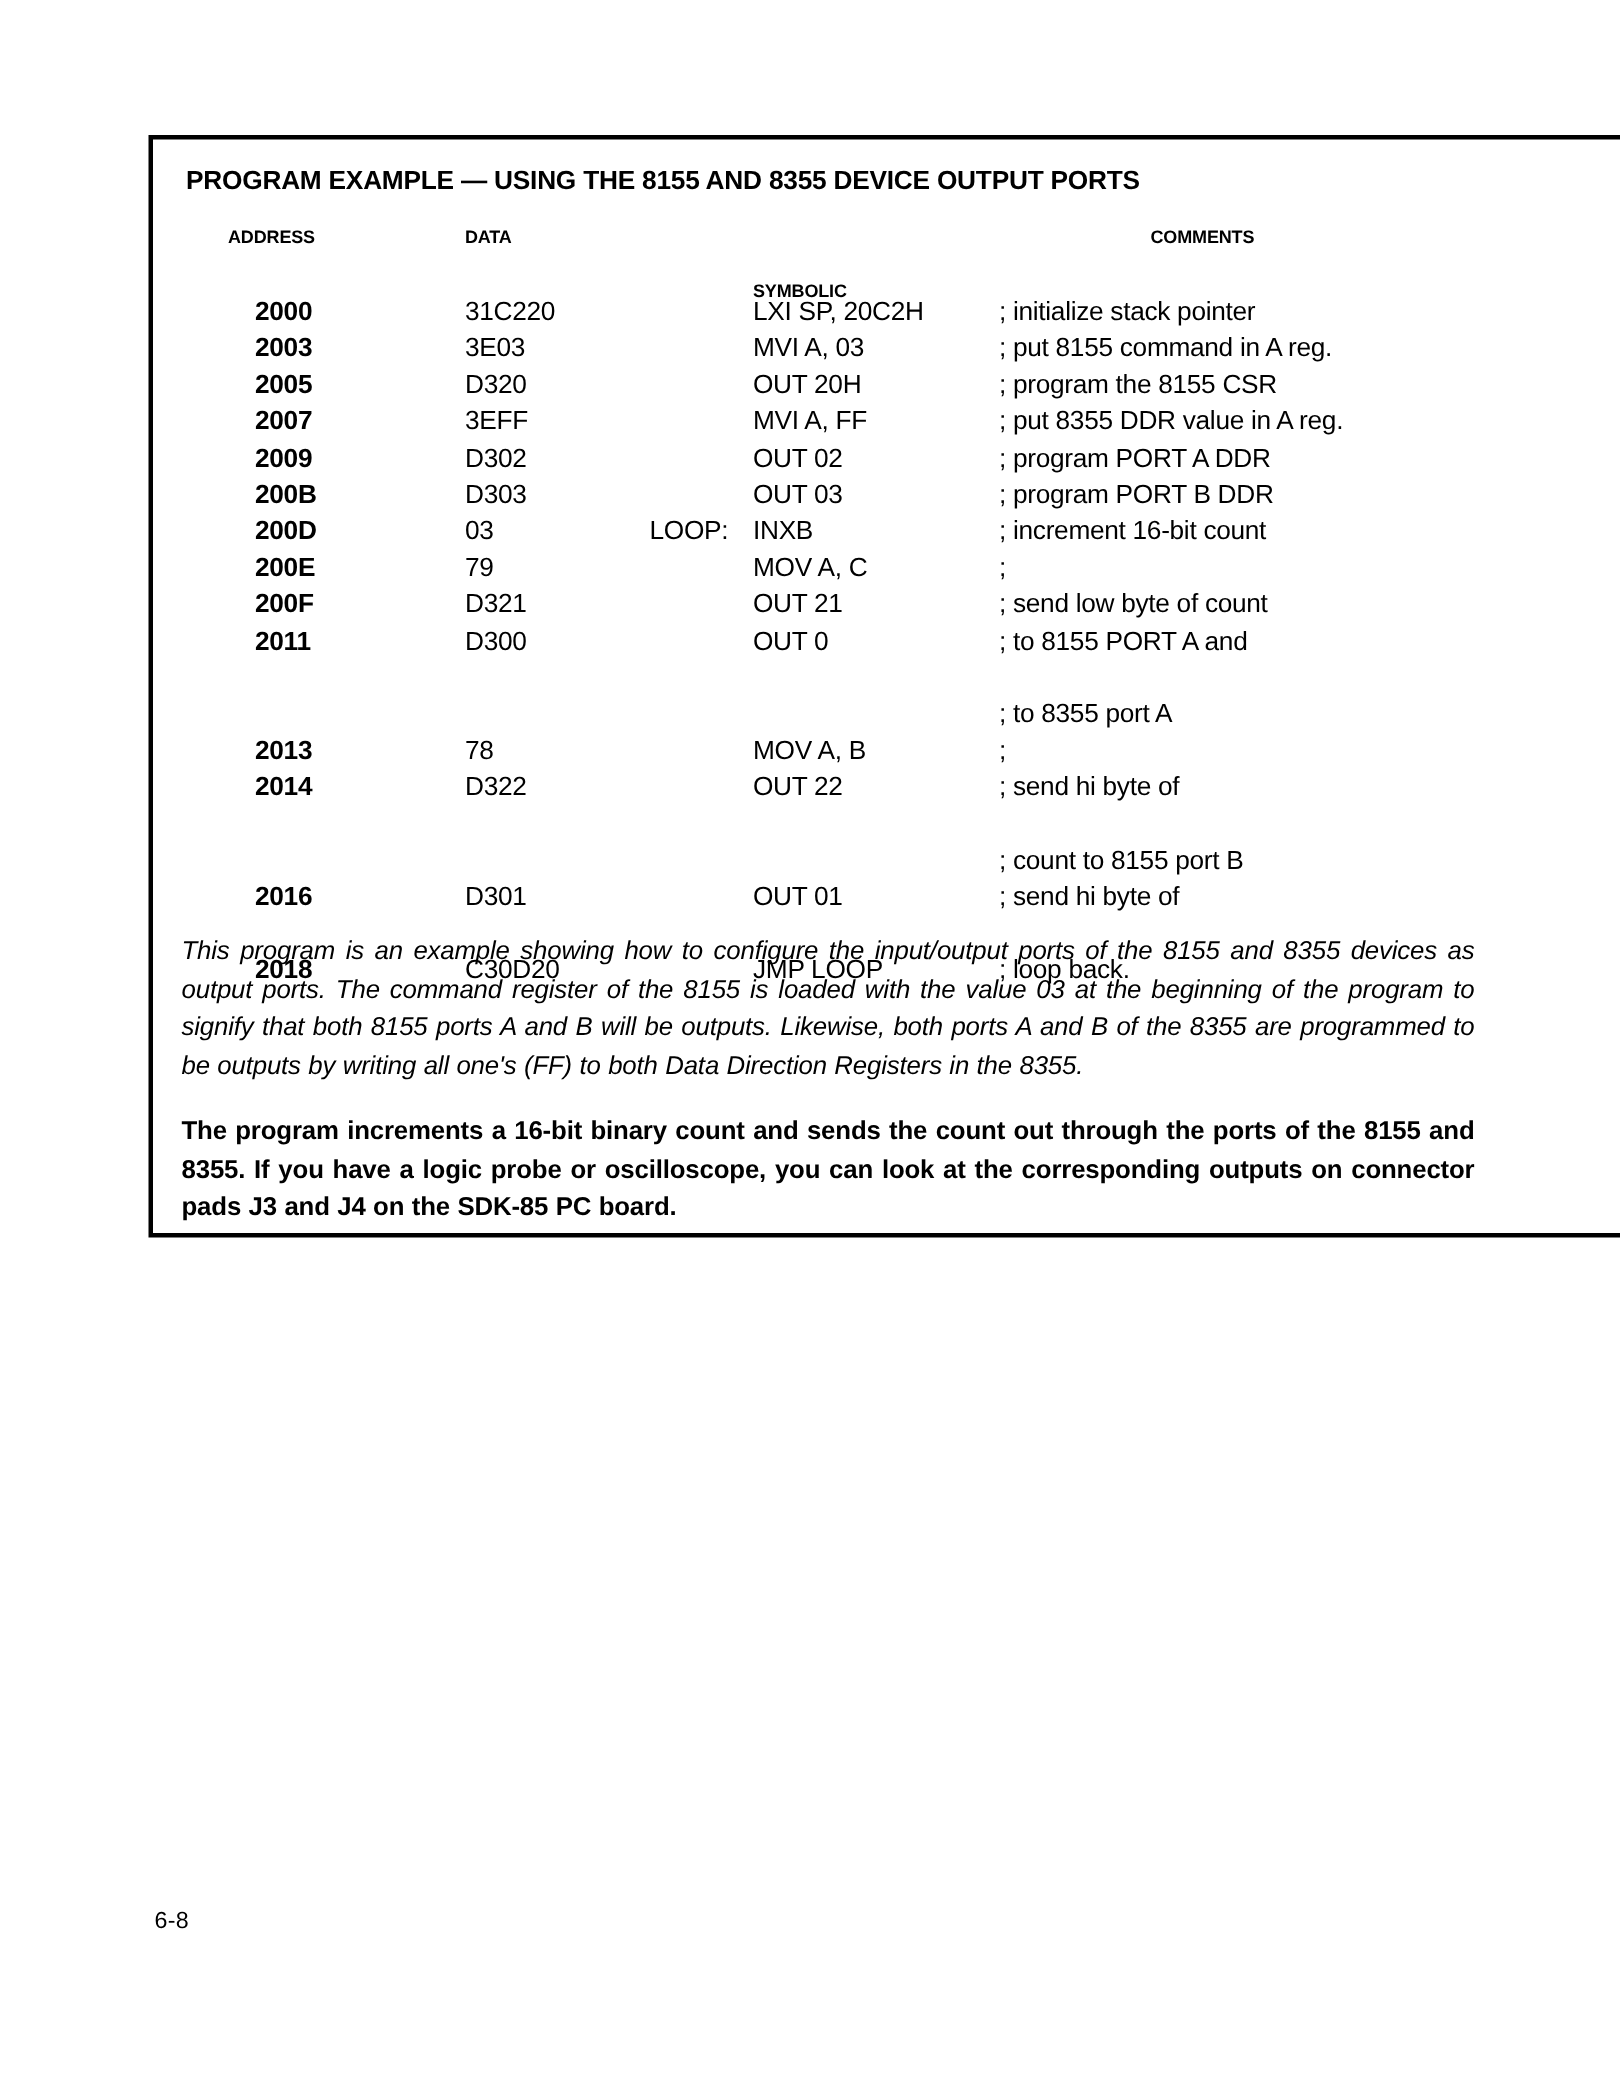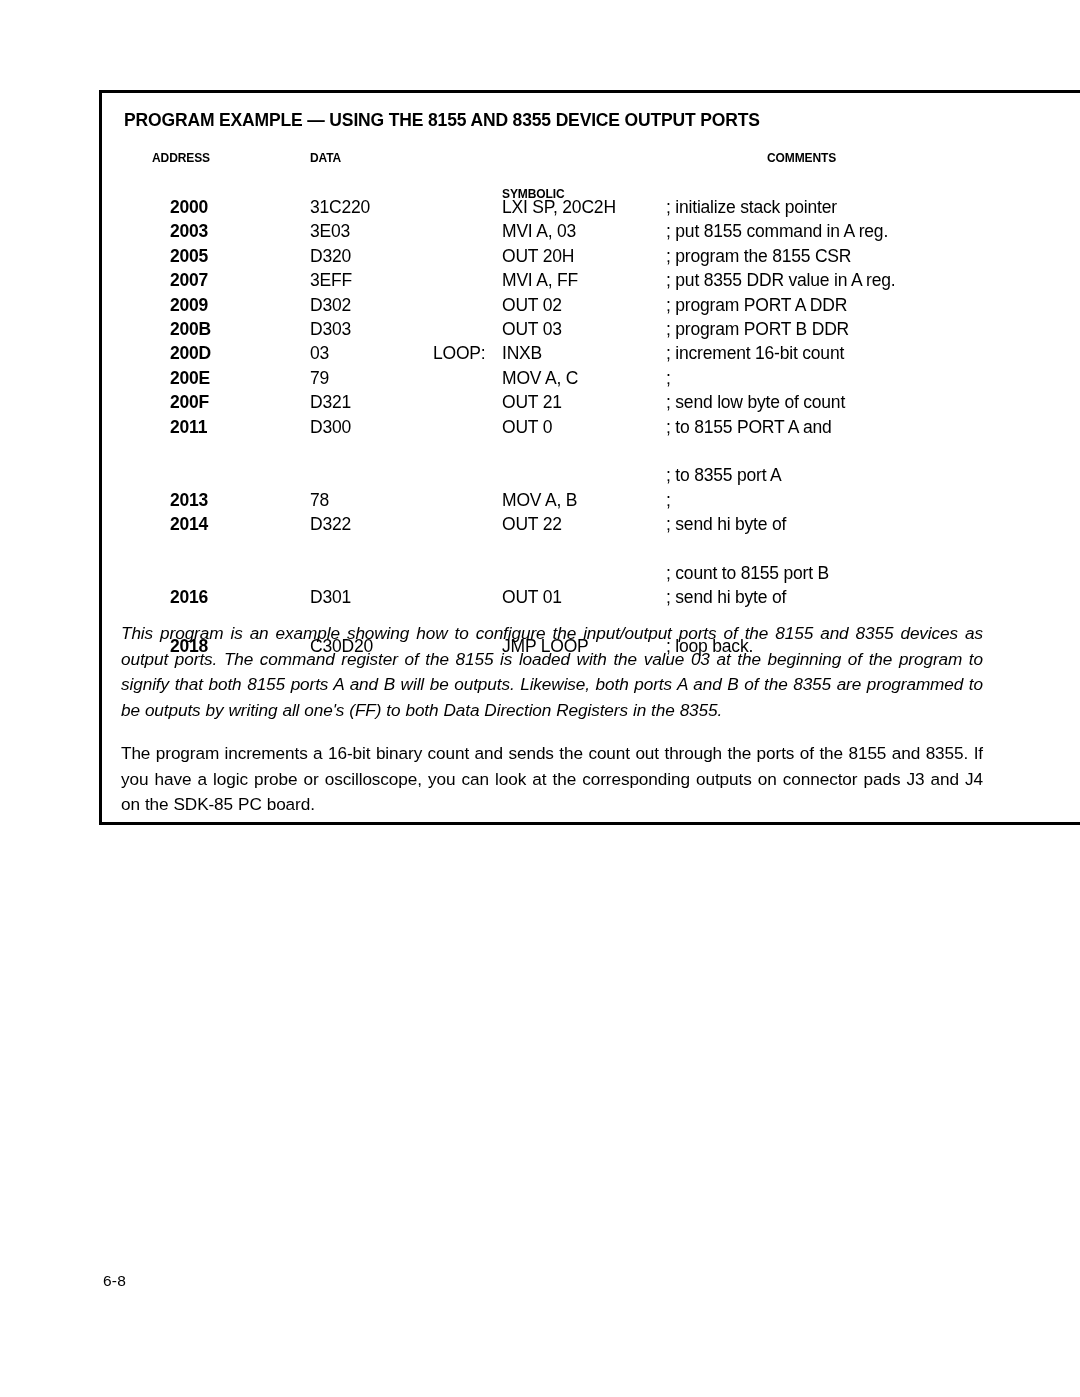--- a/index.html
+++ b/index.html
@@ -83,21 +83,21 @@
     position: absolute;
     left: 19px;
     width: 862px;
     font-size: 17.2px;
     line-height: 25.5px;
     text-align: justify;
     letter-spacing: -0.1px;
     word-spacing: 0.3px;
   }
   #par-1 { top: 528px; font-style: italic; }
-  #par-2 { top: 648px; }
+  #par-2 { top: 648px; font-weight: bold; }
 
   
   #page-number {
     position: absolute;
     left: 103px;
     top: 1272px;
     font-size: 15.5px;
     letter-spacing: 0.2px;
   }
 </style>

